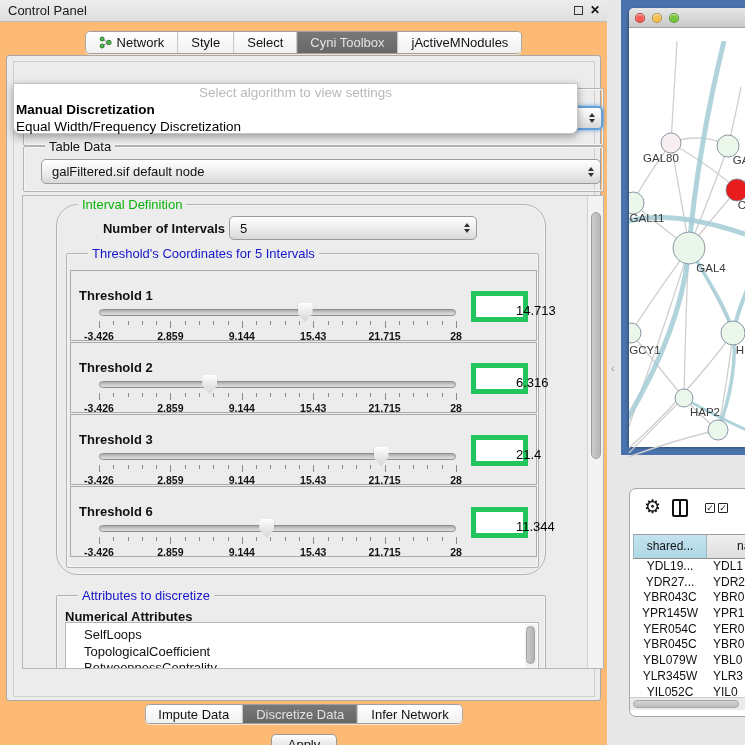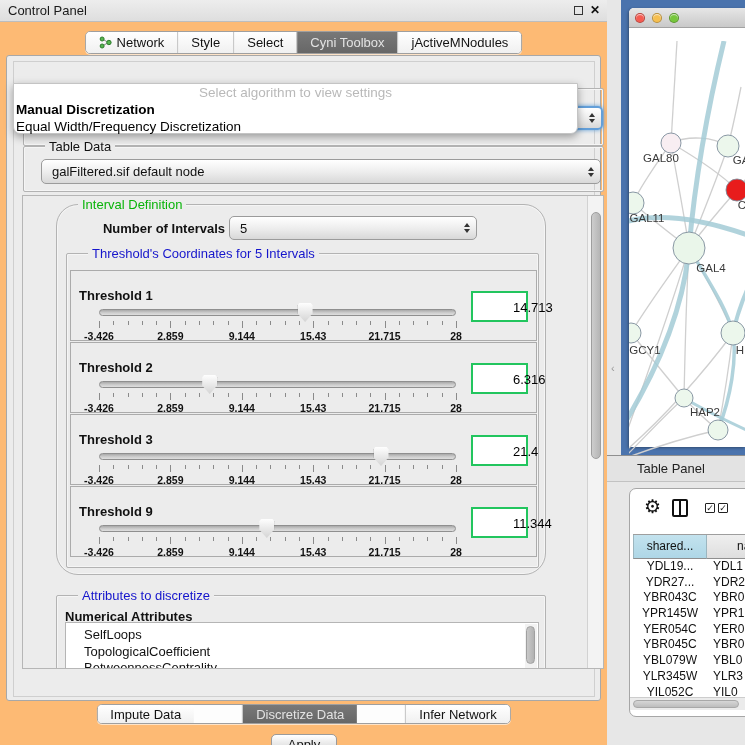--- a/index.html
+++ b/index.html
@@ -13,21 +13,21 @@
     background:linear-gradient(#ededed,#dedede); border-bottom:1px solid #bdbdbd;
     display:flex; align-items:center; font-size:13px; color:#1a1a1a; }
   .titlebar .title { margin-left:8px; }
   .float-box { position:absolute; right:24px; top:6px; width:9px; height:9px; border:1.5px solid #333; }
   .close-x { position:absolute; right:7px; top:3px; font-size:12px; font-weight:bold; color:#111; }
 
   .seg-bar { position:absolute; left:50%; transform:translateX(-50%); display:flex;
     border:1px solid #9f9f9f; border-radius:5px; overflow:hidden; background:#fdfdfd;
     box-shadow:0 1px 0 rgba(255,255,255,.6); }
   .seg-bar.top { top:31px; height:23px; }
-  .seg-bar.bottom { top:704px; height:20px;gap:48px; }
+  .seg-bar.bottom { top:704px; height:20px; }
   .seg { display:flex; align-items:center; padding:0 13px; font-size:13px; color:#111;
     background:linear-gradient(#ffffff,#f0f0f0); border-left:1px solid #c2c2c2; white-space:nowrap; }
   .seg:first-child { border-left:none; }
   .seg.sel { background:linear-gradient(#787878,#676767); color:#e3e3e3; }
   .seg .neticon { margin-right:5px; display:inline-flex; }
 
   .outer-panel { position:absolute; left:6px; top:55px; width:595px; height:646px;
     border:1px solid #a8a8a8; border-radius:3px; background:#ececec; }
   .inner-panel { position:absolute; left:6px; top:5px; width:582px; height:636px;
     border:1px solid #cfcfcf; background:#ececec; }
@@ -75,21 +75,21 @@
   .tlabel { position:absolute; left:8px; top:17px; font-size:13px; font-weight:bold; color:#111; }
   .slwrap { position:absolute; left:28px; top:31px; width:357px; height:40px; }
   .strack { position:absolute; left:0; top:7px; width:357px; height:7px; border-radius:4px;
     background:linear-gradient(#a9a9a9,#cdcdcd 55%,#dedede); border:1px solid #8f8f8f; }
   .sthumb { position:absolute; top:1px; width:15px; height:19px;
     background:linear-gradient(#fefefe,#d4d4d4); filter:drop-shadow(0 0 1px #707070);
     clip-path:polygon(12% 0,88% 0,100% 12%,100% 55%,50% 100%,0 55%,0 12%); }
   .tick { position:absolute; width:1px; background:#8a8a8a; top:19px; }
   .ticklab { position:absolute; top:28px; transform:translateX(-50%); font-size:10.5px; font-weight:bold; color:#111; white-space:nowrap; }
   .vbox { position:absolute; right:8px; top:20px; width:57px; height:31px; background:#ffffff;
-    border:2px solid #22c55e; font-size:13px; color:#000; text-align:right;
+    border:5px solid #22c55e; font-size:13px; color:#000; text-align:right;
     line-height:29px; padding-right:5px;padding-left:40px; }
 
   .attr-sub { position:absolute; left:8px; top:13px; font-size:13px; font-weight:bold; color:#111; }
   .attr-list { position:absolute; left:8px; top:26px; width:474px; height:250px; background:#ffffff; border:1px solid #b5b5b5; }
   .attr-list ul { list-style:none; padding:4px 0 0 18px; }
   .attr-list li { font-size:13px; color:#111; height:16.5px; }
   .list-sb { position:absolute; right:1px; top:1px; width:12px; height:248px; background:#f2f2f2; }
   .list-thumb { position:absolute; left:1px; top:2px; width:9px; height:38px; border-radius:5px;
     background:linear-gradient(90deg,#c9c9c9,#b2b2b2); border:1px solid #a0a0a0; }
 
@@ -334,21 +334,21 @@
                       <span class="ticklab" style="left: 0px;">-3.426</span>
                       <span class="ticklab" style="left: 71.4px;">2.859</span>
                       <span class="ticklab" style="left: 142.8px;">9.144</span>
                       <span class="ticklab" style="left: 214.2px;">15.43</span>
                       <span class="ticklab" style="left: 285.6px;">21.715</span>
                       <span class="ticklab" style="left: 357px;">28</span>
                     </div>
                     <div class="vbox">21.4</div>
                   </div>
                   <div class="tpanel">
-                    <div class="tlabel">Threshold 9</div>
+                    <div class="tlabel">Threshold 6</div>
                     <div class="slwrap">
                       <div class="strack"></div>
                       <div class="sthumb" style="left: 160.3px;"></div>
                       <div class="tick" style="left: 0px; height: 7px;"></div>
                       <div class="tick" style="left: 14.3px; height: 4px;"></div>
                       <div class="tick" style="left: 28.6px; height: 4px;"></div>
                       <div class="tick" style="left: 42.8px; height: 4px;"></div>
                       <div class="tick" style="left: 57.1px; height: 4px;"></div>
                       <div class="tick" style="left: 71.4px; height: 7px;"></div>
                       <div class="tick" style="left: 85.7px; height: 4px;"></div>
@@ -482,23 +482,20 @@
               <circle cx="104" cy="292" r="12" fill="#ecf7ec" stroke="#7d8c9b" stroke-width="0.9"></circle>
               <text x="111" y="313" text-anchor="middle" font-size="11.5" fill="#3a3a3a" font-family="&quot;Liberation Sans&quot;,sans-serif">H</text>
               <circle cx="55" cy="357" r="9" fill="#ecf7ec" stroke="#7d8c9b" stroke-width="0.9"></circle>
               <text x="76" y="375" text-anchor="middle" font-size="11.5" fill="#3a3a3a" font-family="&quot;Liberation Sans&quot;,sans-serif">HAP2</text>
               <circle cx="89" cy="389" r="10" fill="#ecf7ec" stroke="#7d8c9b" stroke-width="0.9"></circle>
             </svg>
         </div>
       </div>
     </div>
 
-    <div class="tp-header">
-      <span>Table Panel</span>
-    </div>
 
     <div class="tp-card">
       <div class="tp-toolbar">
         <span class="gear-ic">⚙</span>
         <span class="split-ic"></span>
         <span class="cbx c1"></span>
         <span class="cbx c2"></span>
       </div>
       <div class="tp-table" id="tp-table">
           <div class="tp-hrow">

